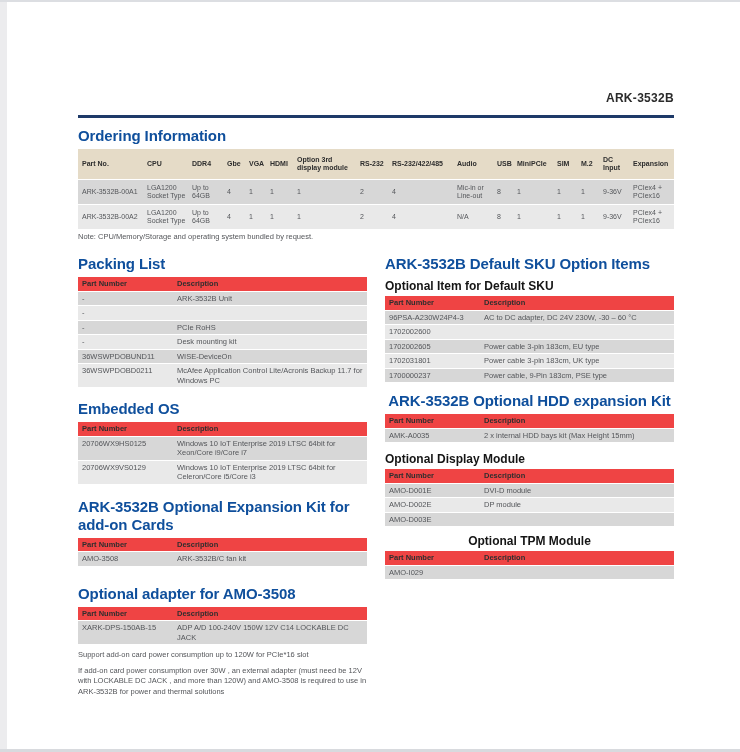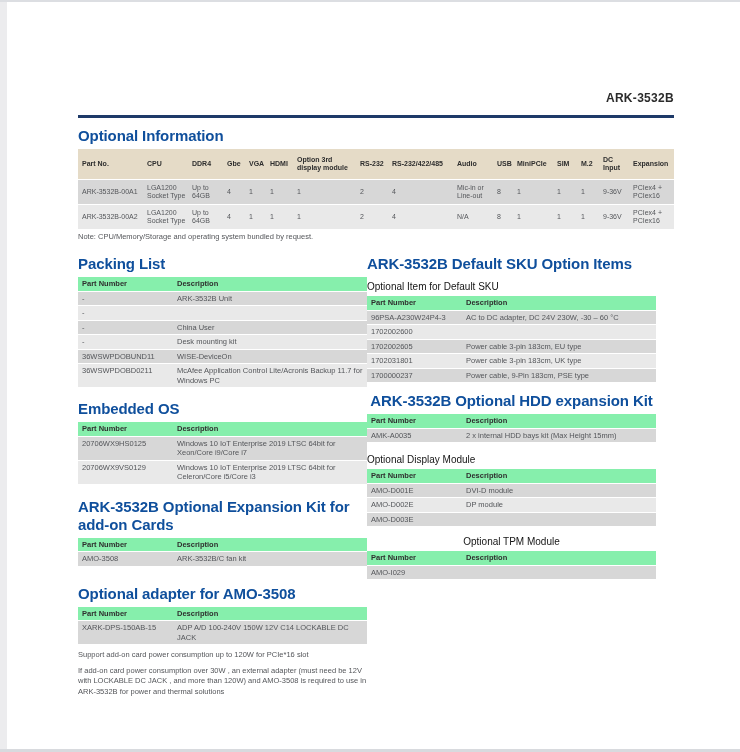--- a/index.html
+++ b/index.html
@@ -5,38 +5,38 @@
   html,body{margin:0;padding:0;}
   body{font-family:"Liberation Sans","DejaVu Sans",sans-serif;background:#fff;}
   #page{position:relative;width:740px;height:752px;background:#fff;overflow:hidden;}
   .top-line{position:absolute;left:0;top:0;width:740px;height:2px;background:#dcdee2;}
   .bottom-line{position:absolute;left:0;top:749px;width:740px;height:3px;background:#d8dade;}
   .left-strip{position:absolute;left:0;top:2px;width:7px;height:750px;background:#ececee;}
   #content{position:absolute;left:78px;top:0;width:596px;}
   .product{margin-top:91px;text-align:right;font-size:12px;font-weight:bold;color:#2b2b2b;letter-spacing:.3px;}
   .rule{margin-top:10px;height:3px;background:#1e3a68;}
   .h1{margin-top:8px;font-size:15px;line-height:19px;font-weight:bold;color:#0f4f9c;letter-spacing:-.1px;}
-  .sub{font-size:10px;line-height:11px;font-weight:normal;color:#151515;}
+  .sub{font-size:12px;line-height:11px;font-weight:bold;color:#151515;}
   
   .otable{margin-top:4px;}
   .orow{display:grid;grid-template-columns:65px 45px 35px 22px 21px 27px 63px 32px 65px 40px 20px 40px 24px 22px 30px 45px;align-items:center;margin-bottom:1px;}
   .ohead{background:#e5dbc7;min-height:30px;}
   .r-a{background:#d7d7d7;min-height:24px;}
   .r-b{background:#e9e9e9;min-height:24px;}
   .oh{font-size:7px;line-height:8.5px;font-weight:bold;color:#2e2e2e;padding:2px 1px 2px 4px;}
   .oc{font-size:7px;line-height:8.5px;color:#54565a;padding:2px 1px 2px 4px;}
   .note{margin-top:3px;font-size:7.5px;line-height:10px;color:#54565a;}
   
-  .cols{display:flex;margin-top:4px;}
+  .cols{display:flex;gap:18px;margin-top:4px;}
   .col-l{width:289px;flex:none;}
   .col-r{width:289px;flex:none;}
   
   .stable{margin-top:4px;}
   .tr{display:grid;grid-template-columns:95px 1fr;margin-bottom:1px;}
-  .th{background:#86efac;}
+  .th{background:#ef4444;}
   .d{background:#d7d7d7;}
   .l{background:#e9e9e9;}
   .td{font-size:7.5px;line-height:9.5px;color:#54565a;padding:2px 4px;}
   .th .td{font-weight:bold;color:#2e2e2e;}
   .mt8{margin-top:8px;}  .mt10{margin-top:10px;text-align:center;}  .mt12{margin-top:12px;}
   .mt14{margin-top:14px;} .mt18{margin-top:18px;}
   .h1.two{line-height:18px;}
   .fnote{margin-top:6px;font-size:7.5px;line-height:10.5px;color:#54565a;}
 </style>
 </head>
@@ -44,21 +44,21 @@
 
 <div id="page">
   <div class="top-line"></div>
   <div class="left-strip"></div>
   <div class="bottom-line"></div>
 
   <div id="content">
     <div class="product">ARK-3532B</div>
     <div class="rule"></div>
 
-    <div class="h1">Optional Information</div>
+    <div class="h1">Ordering Information</div>
 
     <div class="otable">
       <div class="orow ohead">
         <span class="oh">Part No.</span>
         <span class="oh">CPU</span>
         <span class="oh">DDR4</span>
         <span class="oh">Gbe</span>
         <span class="oh">VGA</span>
         <span class="oh">HDMI</span>
         <span class="oh">Option 3rd display module</span>
@@ -122,21 +122,21 @@
           </div>
           <div class="tr d">
               <span class="td">-</span>
               <span class="td">ARK-3532B Unit</span>
             </div>
           <div class="tr l">
               <span class="td">-</span>
             </div>
           <div class="tr d">
               <span class="td">-</span>
-              <span class="td">China User</span>
+              <span class="td">PCIe RoHS</span>
             </div>
           <div class="tr l">
               <span class="td">-</span>
               <span class="td">Desk mounting kit</span>
             </div>
           <div class="tr d">
               <span class="td">36WSWPDOBUND11</span>
               <span class="td">WISE-DeviceOn</span>
             </div>
           <div class="tr l">

